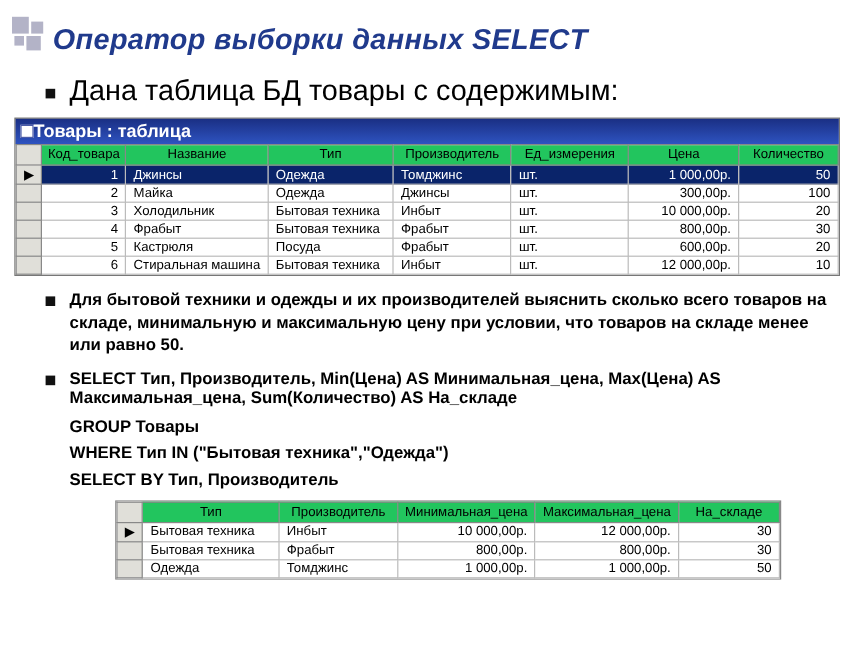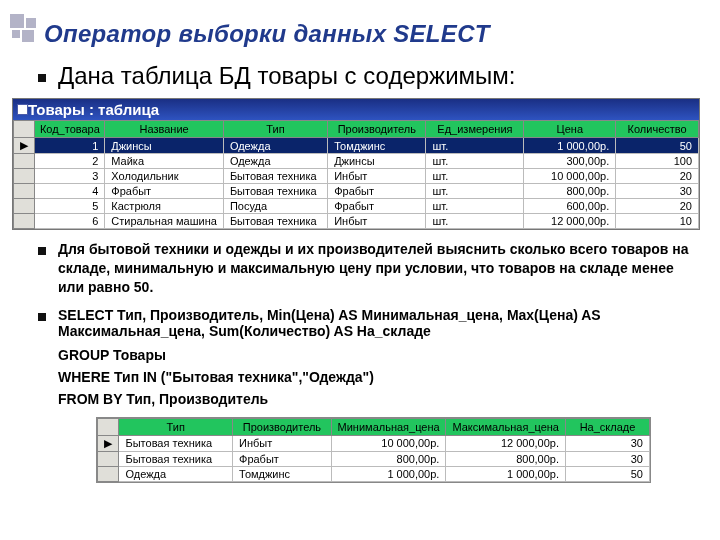--- a/index.html
+++ b/index.html
@@ -222,21 +222,21 @@
 
   <ul class="top-list">
     <li class="body-txt"><span>Для бытовой техники и одежды и их производителей выяснить сколько всего товаров на складе, минимальную и максимальную цену при условии, что товаров на складе менее или равно 50.</span></li>
   </ul>
 
   <ul class="top-list" style="margin-top:10px">
     <li class="sql-block"><span>SELECT Тип, Производитель, Min(Цена) AS Минимальная_цена, Max(Цена) AS Максимальная_цена, Sum(Количество) AS На_складе</span></li>
   </ul>
   <div class="sql-line">GROUP Товары</div>
   <div class="sql-line">WHERE Тип IN ("Бытовая техника","Одежда")</div>
-  <div class="sql-line">FROM BY Тип, Производитель</div>
+  <div class="sql-line">SELECT BY Тип, Производитель</div>
 
   <div class="result-wrap">
     <table class="grid">
       <colgroup>
         <col style="width:17px">
           <col style="width:115px">
           <col style="width:100px">
           <col style="width:115px">
           <col style="width:120px">
           <col style="width:86px">

